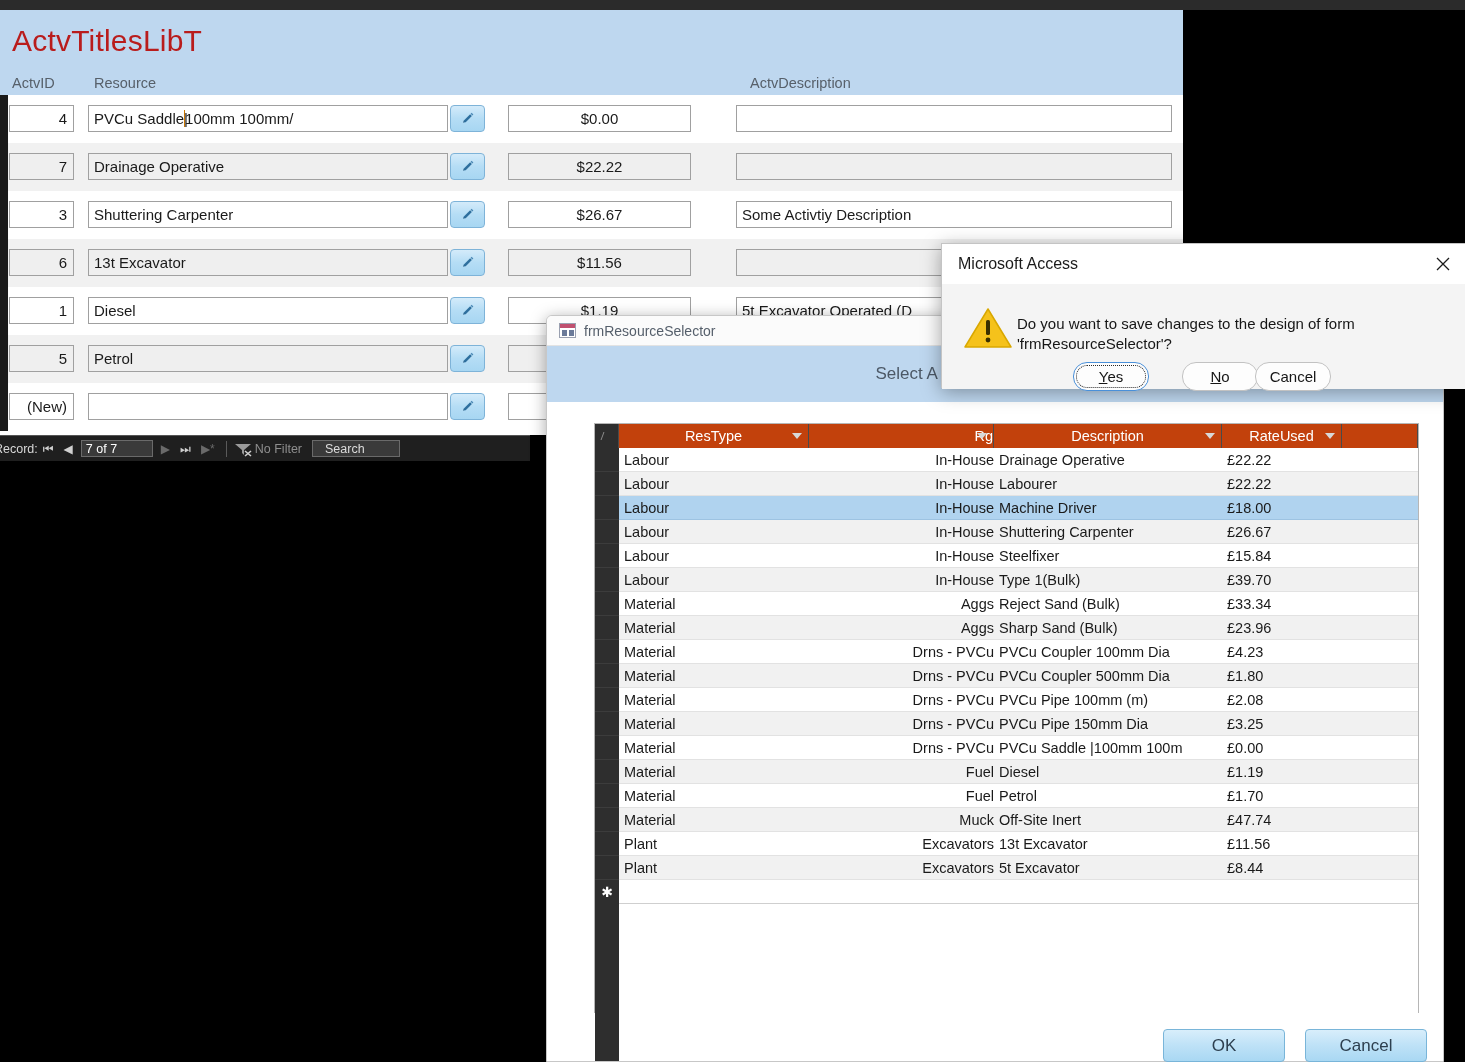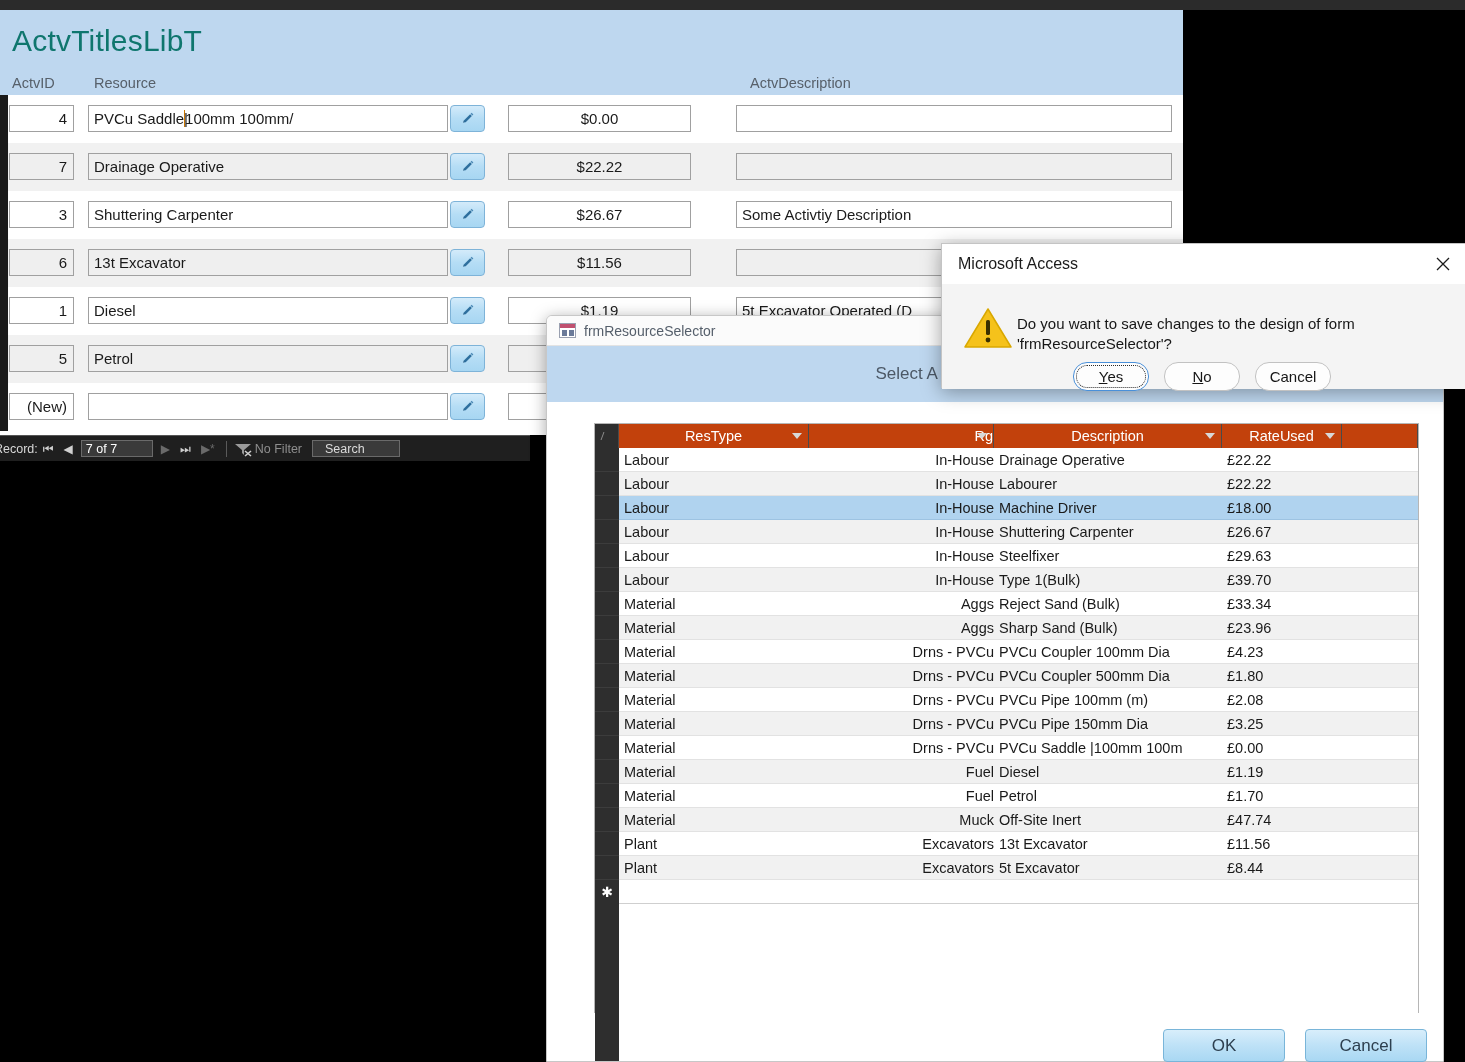--- a/index.html
+++ b/index.html
@@ -30,21 +30,21 @@
     background: #ffffff;
     overflow: hidden;
   }
   .form-header {
     position: absolute; left: 0; top: 0;
     width: 1183px; height: 85px;
     background: #bed7ef;
   }
   .form-title {
     position: absolute; left: 12px; top: 14px;
-    font-size: 30px; color: #0f766e; letter-spacing: .2px;
+    font-size: 30px; color: #b91c1c; letter-spacing: .2px;
     white-space: nowrap;
   }
   .col-lbl {
     position: absolute; top: 65px;
     font-size: 14.5px; color: #57606a;
     white-space: nowrap;
   }
   .col-lbl.actvid { left: 12px; }
   .col-lbl.resource { left: 94px; }
   .col-lbl.actvdesc { left: 750px; }
@@ -341,21 +341,21 @@
     font-size: 15px; color: #161616;
     display: flex; align-items: center; justify-content: center;
     cursor: pointer;
   }
   .msg-btn.focused {
     border: 1px solid #4a90d9;
     outline: 1px dotted #2a2a2a;
     outline-offset: -4px;
   }
   #msg-yes { left: 131px; }
-  #msg-no  { left: 222px; }
+  #msg-no  { left: 240px; }
   #msg-cancel { left: 313px; }
   .ul { text-decoration: underline; }
 </style>
 </head>
 <body>
 
 <div id="root">
 
   <div class="top-strip"></div>
 
@@ -557,21 +557,21 @@
             <div class="scell w-rg">In-House</div>
             <div class="scell w-desc">Shuttering Carpenter</div>
             <div class="scell w-rate">£26.67</div>
             <div class="scell blank w-blank"></div>
           </div>
           <div class="srow">
             <div class="sel"></div>
             <div class="scell w-restype">Labour</div>
             <div class="scell w-rg">In-House</div>
             <div class="scell w-desc">Steelfixer</div>
-            <div class="scell w-rate">£29.63</div>
+            <div class="scell w-rate">£15.84</div>
             <div class="scell blank w-blank"></div>
           </div>
           <div class="srow alt">
             <div class="sel"></div>
             <div class="scell w-restype">Labour</div>
             <div class="scell w-rg">In-House</div>
             <div class="scell w-desc">Type 1(Bulk)</div>
             <div class="scell w-rate">£39.70</div>
             <div class="scell blank w-blank"></div>
           </div>

